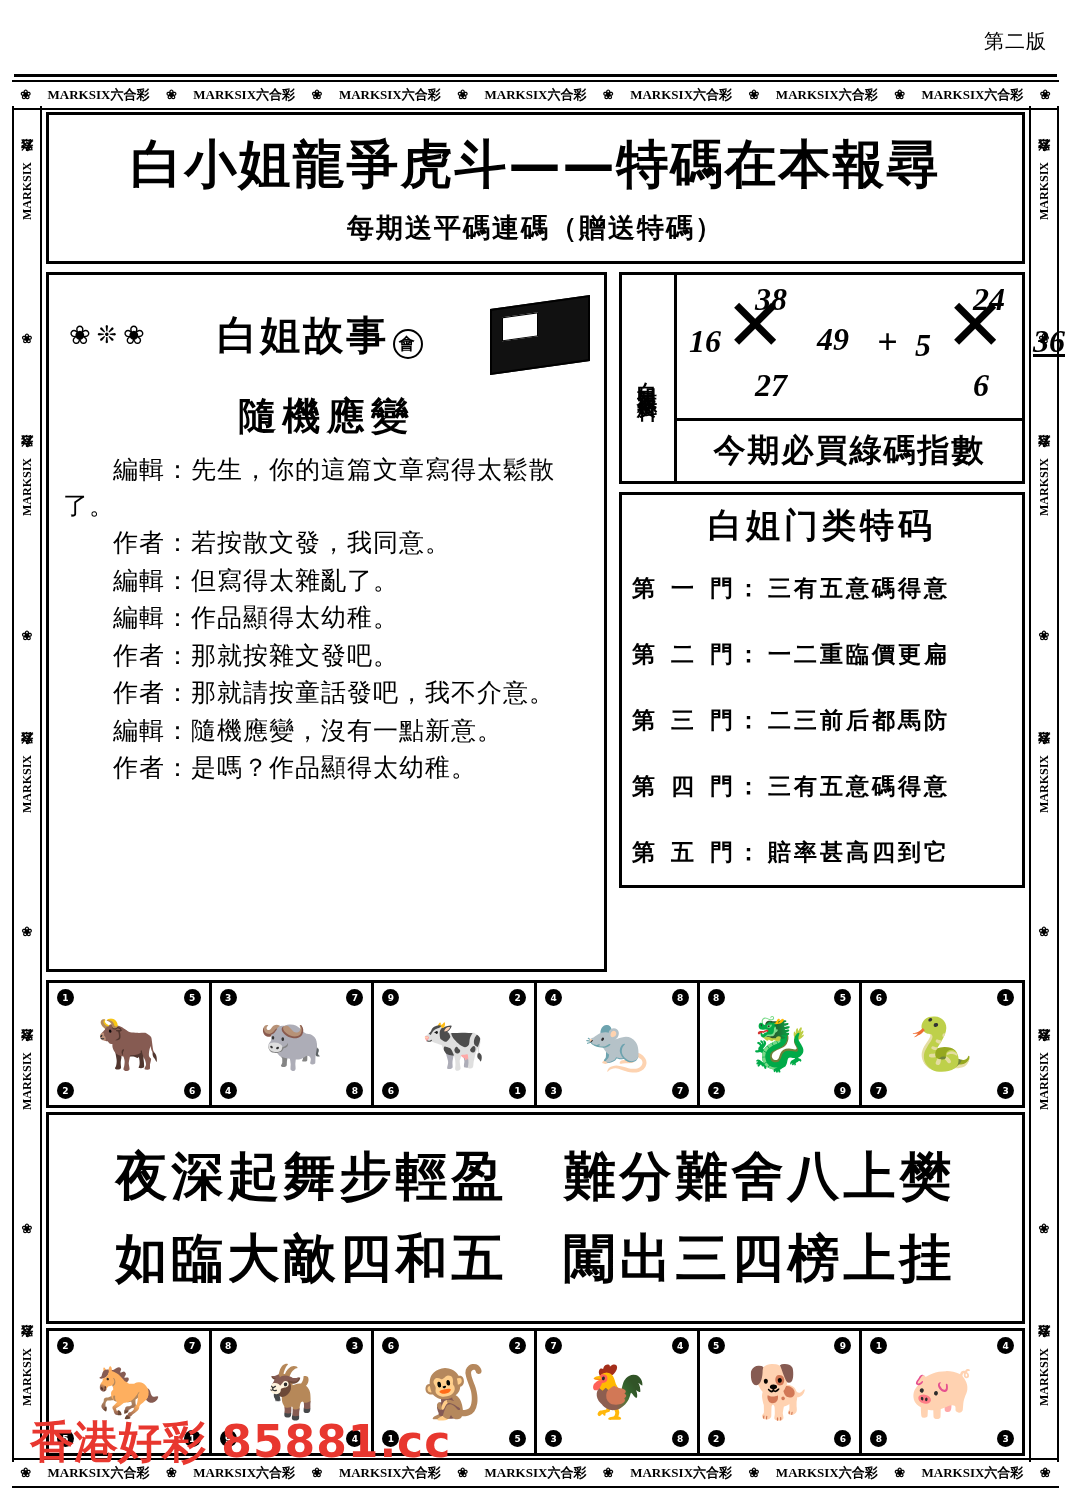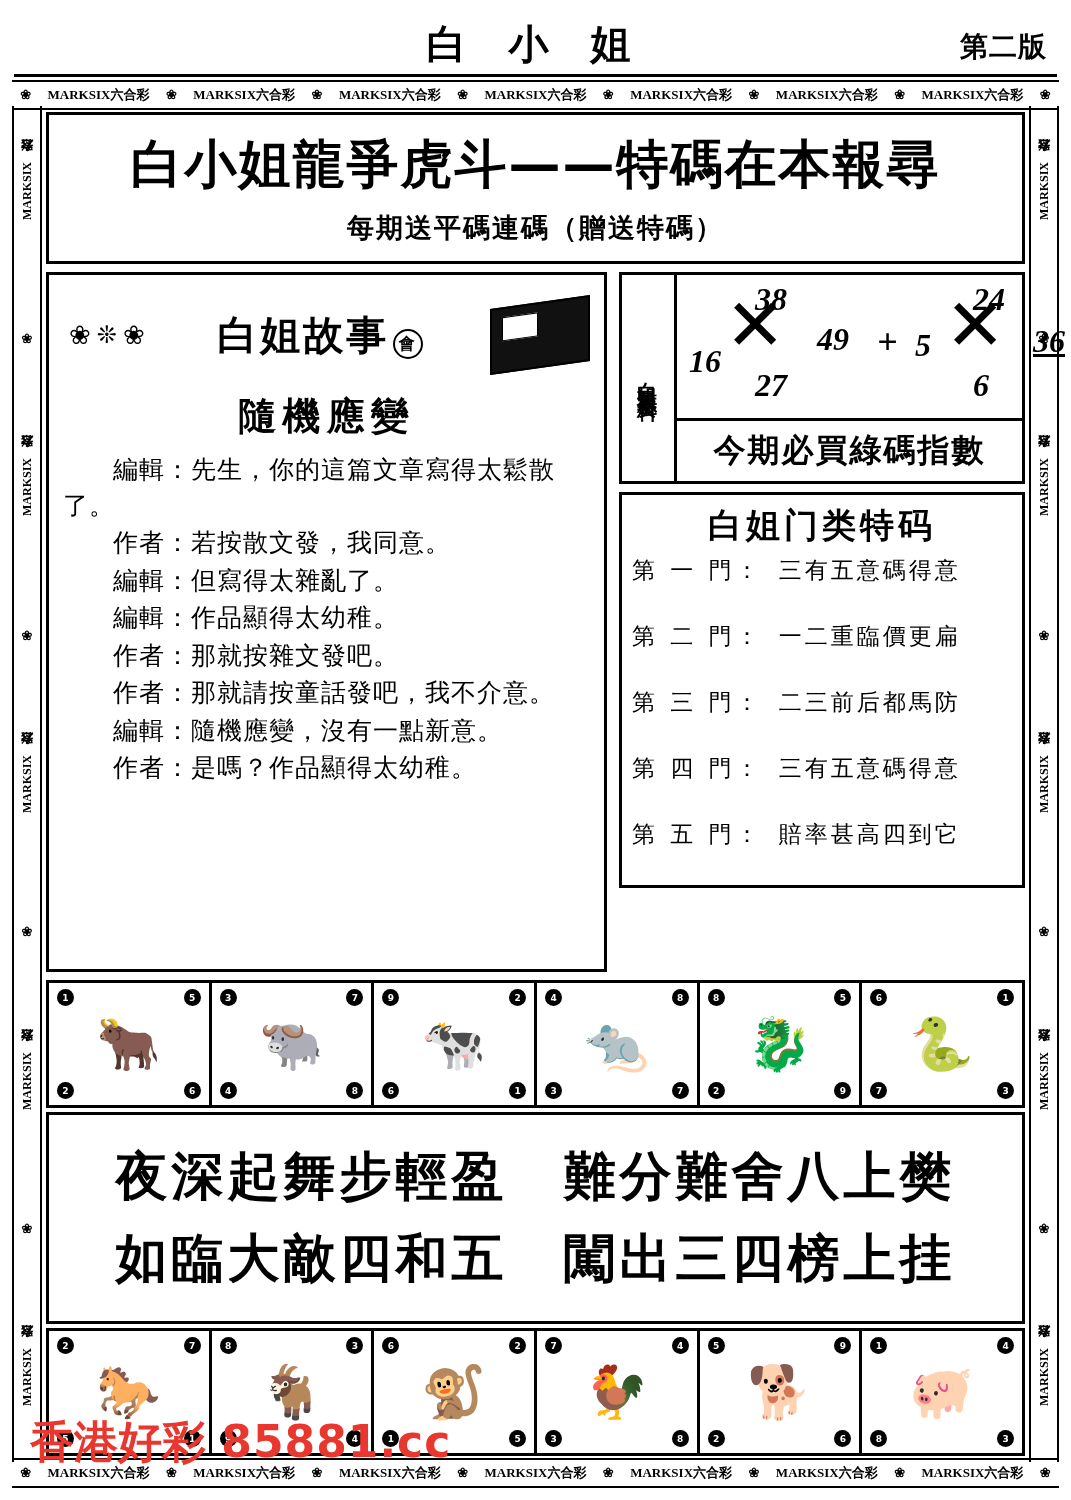--- a/index.html
+++ b/index.html
@@ -21,21 +21,21 @@
     position:absolute;top:14px;left:14px;right:14px;height:60px;
     display:flex;align-items:center;justify-content:center;
     border-bottom:3px solid #000;
   }
   .masthead .title{
     font-size:40px;font-weight:bold;letter-spacing:14px;
     font-family:"DejaVu Sans","Liberation Sans",sans-serif;
   }
   .masthead .edition{
     position:absolute;right:10px;top:14px;
-    font-size:28px;font-weight:bold;letter-spacing:1px;
+    font-size:20px;font-weight:normal;letter-spacing:1px;
   }
   
   .border-strip{
     position:absolute;
     font-size:13px;font-weight:bold;letter-spacing:0px;
     white-space:nowrap;overflow:hidden;
     font-family:"Liberation Serif",serif;
   }
   .strip-top{top:80px;left:12px;width:1047px;height:26px;
     border-top:2px solid #000;border-bottom:2px solid #000;
@@ -131,22 +131,22 @@
   
   .gates{
     position:absolute;top:380px;left:573px;right:0;height:396px;
     padding:8px 10px;box-sizing:border-box;
   }
   .gates-title{
     text-align:center;font-size:34px;font-weight:bold;letter-spacing:4px;
     border-bottom:0;margin-bottom:6px;
   }
   .gate-row{
-    display:flex;font-size:23px;font-weight:normal;
-    height:66px;letter-spacing:1px;gap:12px;
+    display:flex;align-items:center;font-size:23px;font-weight:bold;
+    height:66px;letter-spacing:1px;
   }
   .gate-row .gname{white-space:nowrap;letter-spacing:4px;}
   .gate-row .gtext{margin-left:4px;letter-spacing:3px;}
   
   .zodiac{
     position:absolute;left:0;right:0;height:128px;
     display:flex;
   }
   .zodiac.top{top:868px;}
   .zodiac.bottom{top:1216px;}
@@ -183,21 +183,20 @@
     z-index:40;
   }
   .watermark .site{color:#e8372f;letter-spacing:1px;}
 </style>
 </head>
 <body>
 
 <div class="page">
 
   <div class="masthead">
-    <div class="title">白 小 姐</div>
     <div class="edition">第二版</div>
   </div>
 
   <div class="border-strip strip-top">
     <span>❀</span>
     <span>MARKSIX六合彩</span>
     <span>❀</span>
     <span>MARKSIX六合彩</span>
     <span>❀</span>
     <span>MARKSIX六合彩</span>
@@ -286,21 +285,21 @@
         <p>作者：是嗎？作品顯得太幼稚。</p>
       </div>
     </div>
 
     <div class="box numbox">
       <div class="vlabel">
         <span>白姐最愿资料</span>
       </div>
       <div class="right">
         <div class="numart">
-          <span class="n" style="left:12px;top:68px;">16</span>
+          <span class="n" style="left:12px;top:48px;">16</span>
           <span class="n" style="left:78px;top:6px;">38</span>
           <span class="n" style="left:78px;top:92px;">27</span>
           <span class="n" style="left:140px;top:46px;">49</span>
           <span class="xmark" style="left:48px;top:14px;">✕</span>
           <span class="n" style="left:200px;top:46px;font-size:36px;">+</span>
           <span class="n" style="left:238px;top:52px;">5</span>
           <span class="n" style="left:296px;top:6px;">24</span>
           <span class="n" style="left:296px;top:92px;">6</span>
           <span class="n" style="left:356px;top:48px;text-decoration:underline;">36</span>
           <span class="xmark" style="left:268px;top:14px;">✕</span>

